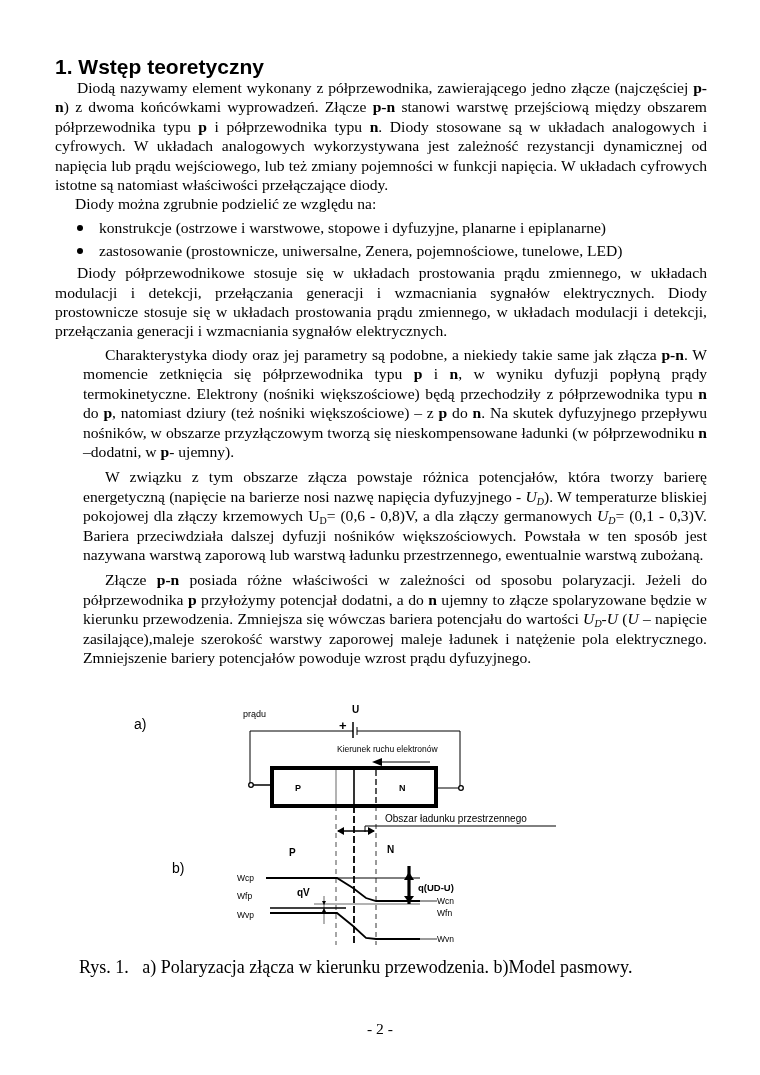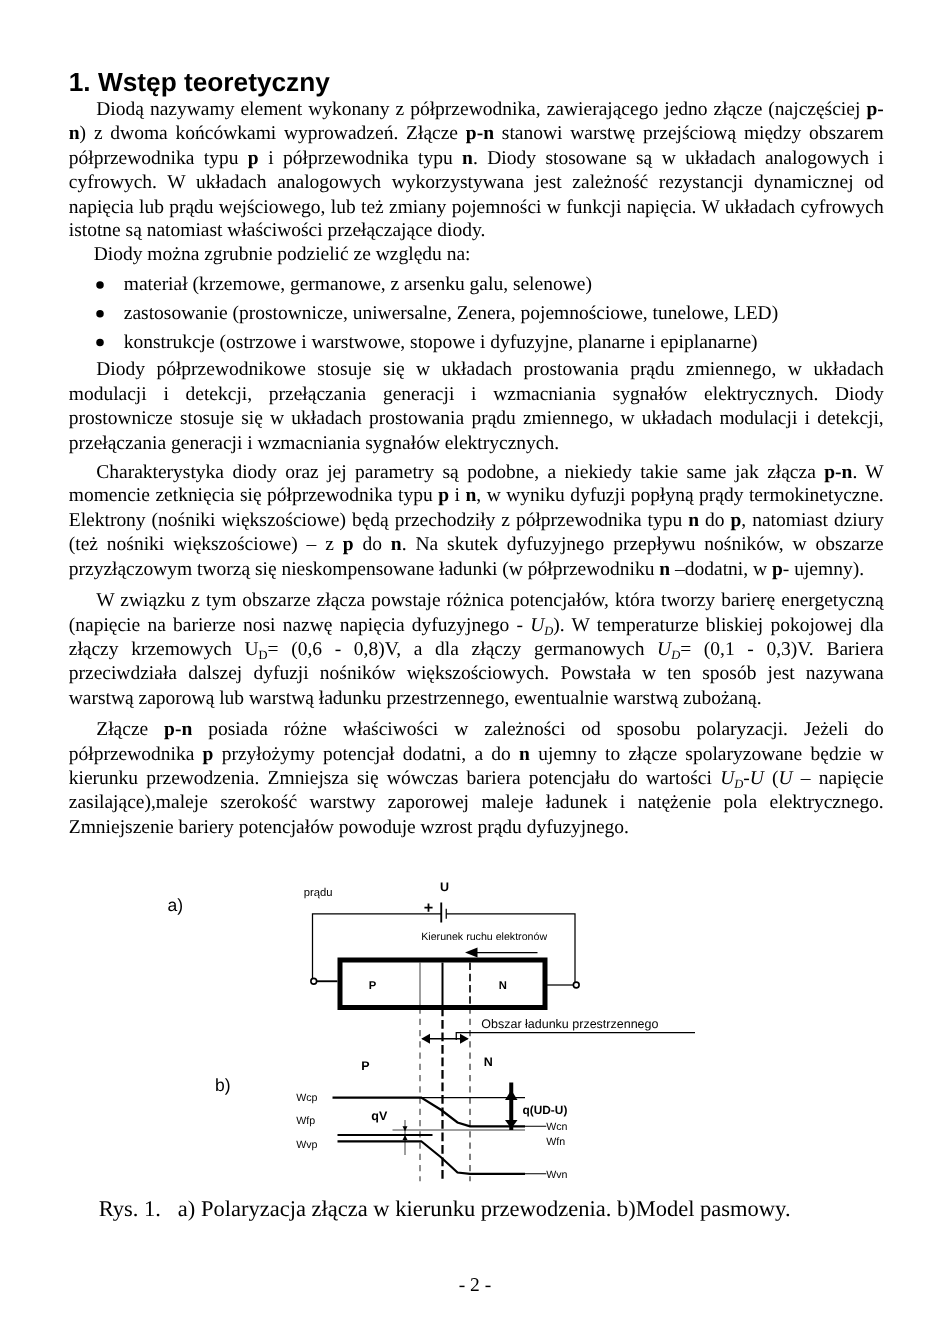--- a/index.html
+++ b/index.html
@@ -10,21 +10,21 @@
       font-family: "Liberation Sans", sans-serif; font-weight: bold; font-size: 21px; line-height: 26px;
       margin: 0;
     }
     .body-text {
       position: absolute; left: 55px; width: 652px;
       font-family: Liberation Serif, serif; font-size: 15.6px; line-height: 19.4px;
       text-align: justify; margin: 0;
     }
     .body-text p { margin: 0; text-indent: 22px; text-align: justify; }
     .body-text p.noindent { text-indent: 0; margin-left: 20px; }
-    .body-text p.gap { margin-top: 4px; }
+    .body-text p.gap { margin-top: 4px; margin-left: 28px; }
     .bullets { list-style: none; margin: 2px 0 0 0; padding: 0; }
     .bullets li { position: relative; padding-left: 44px; line-height: 23.2px; }
     .bullets li .dot {
       position: absolute; left: 22px; top: 9px; width: 6px; height: 6px; border-radius: 50%; background: #000;
     }
     b.pn { font-weight: bold; }
     i.sym { font-style: italic; }
     sub { font-size: 10px; vertical-align: -3px; line-height: 0; }
     .figure { position: absolute; left: 0; top: 700px; width: 760px; height: 260px; }
     .fig-label {
@@ -44,23 +44,22 @@
 <body>
 
 <div class="page">
 
   <h1 class="heading">1. Wstęp teoretyczny</h1>
 
   <div class="body-text" style="top:78px;">
     <p><span>Diodą nazywamy element wykonany z półprzewodnika, zawierającego jedno złącze (najczęściej </span><b class="pn">p-n</b><span>) z dwoma końcówkami wyprowadzeń. Złącze </span><b class="pn">p-n</b><span> stanowi warstwę przejściową między obszarem półprzewodnika typu </span><b class="pn">p</b><span> i półprzewodnika typu </span><b class="pn">n</b><span>. Diody stosowane są w układach analogowych i cyfrowych. W układach analogowych wykorzystywana jest zależność rezystancji dynamicznej od napięcia lub prądu wejściowego, lub też zmiany pojemności w funkcji napięcia. W układach cyfrowych istotne są natomiast właściwości przełączające diody.</span></p>
     <p class="noindent">Diody można zgrubnie podzielić ze względu na:</p>
     <ul class="bullets">
-      <li><span class="dot"></span><span>materiał (krzemowe, germanowe, z arsenku galu, selenowe)</span></li>
+      <li><span class="dot"></span><span>konstrukcje (ostrzowe i warstwowe, stopowe i dyfuzyjne, planarne i epiplanarne)</span></li>
       <li><span class="dot"></span><span>zastosowanie (prostownicze, uniwersalne, Zenera, pojemnościowe, tunelowe, LED)</span></li>
-      <li><span class="dot"></span><span>konstrukcje (ostrzowe i warstwowe, stopowe i dyfuzyjne, planarne i epiplanarne)</span></li>
     </ul>
     <p style="margin-top:1px;">Diody półprzewodnikowe stosuje się w układach prostowania prądu zmiennego, w układach modulacji i detekcji, przełączania generacji i wzmacniania sygnałów elektrycznych. Diody prostownicze stosuje się w układach prostowania prądu zmiennego, w układach modulacji i detekcji, przełączania generacji i wzmacniania sygnałów elektrycznych.</p>
     <p class="gap"><span>Charakterystyka diody oraz jej parametry są podobne, a niekiedy takie same jak złącza </span><b class="pn">p-n</b><span>. W momencie zetknięcia się półprzewodnika typu </span><b class="pn">p</b><span> i </span><b class="pn">n</b><span>, w wyniku dyfuzji popłyną prądy termokinetyczne. Elektrony (nośniki większościowe) będą przechodziły z półprzewodnika typu </span><b class="pn">n</b><span> do </span><b class="pn">p</b><span>, natomiast dziury (też nośniki większościowe) – z </span><b class="pn">p</b><span> do </span><b class="pn">n</b><span>. Na skutek dyfuzyjnego przepływu nośników, w obszarze przyzłączowym tworzą się nieskompensowane ładunki (w półprzewodniku </span><b class="pn">n</b><span> –dodatni, w </span><b class="pn">p</b><span>- ujemny).</span></p>
     <p class="gap" style="margin-top:6px;"><span>W związku z tym obszarze złącza powstaje różnica potencjałów, która tworzy barierę energetyczną (napięcie na barierze nosi nazwę napięcia dyfuzyjnego - </span><i class="sym">U</i><sub><i>D</i></sub><span>). W temperaturze bliskiej pokojowej dla złączy krzemowych U</span><sub>D</sub><span>= (0,6 - 0,8)V, a dla złączy germanowych </span><i class="sym">U</i><sub><i>D</i></sub><span>= (0,1 - 0,3)V. Bariera przeciwdziała dalszej dyfuzji nośników większościowych. Powstała w ten sposób jest nazywana warstwą zaporową lub warstwą ładunku przestrzennego, ewentualnie warstwą zubożaną.</span></p>
     <p class="gap" style="margin-top:6px;"><span>Złącze </span><b class="pn">p-n</b><span> posiada różne właściwości w zależności od sposobu polaryzacji. Jeżeli do półprzewodnika </span><b class="pn">p</b><span> przyłożymy potencjał dodatni, a do </span><b class="pn">n</b><span> ujemny to złącze spolaryzowane będzie w kierunku przewodzenia. Zmniejsza się wówczas bariera potencjału do wartości </span><i class="sym">U</i><sub><i>D</i></sub><i class="sym">-U</i><span> (</span><i class="sym">U</i><span> – napięcie zasilające),maleje szerokość warstwy zaporowej maleje ładunek i natężenie pola elektrycznego. Zmniejszenie bariery potencjałów powoduje wzrost prądu dyfuzyjnego.</span></p>
   </div>
 
   <div class="figure">
     <span class="fig-label" style="left:134px; top:16px;">a)</span>
     <span class="fig-label" style="left:172px; top:160px;">b)</span>

